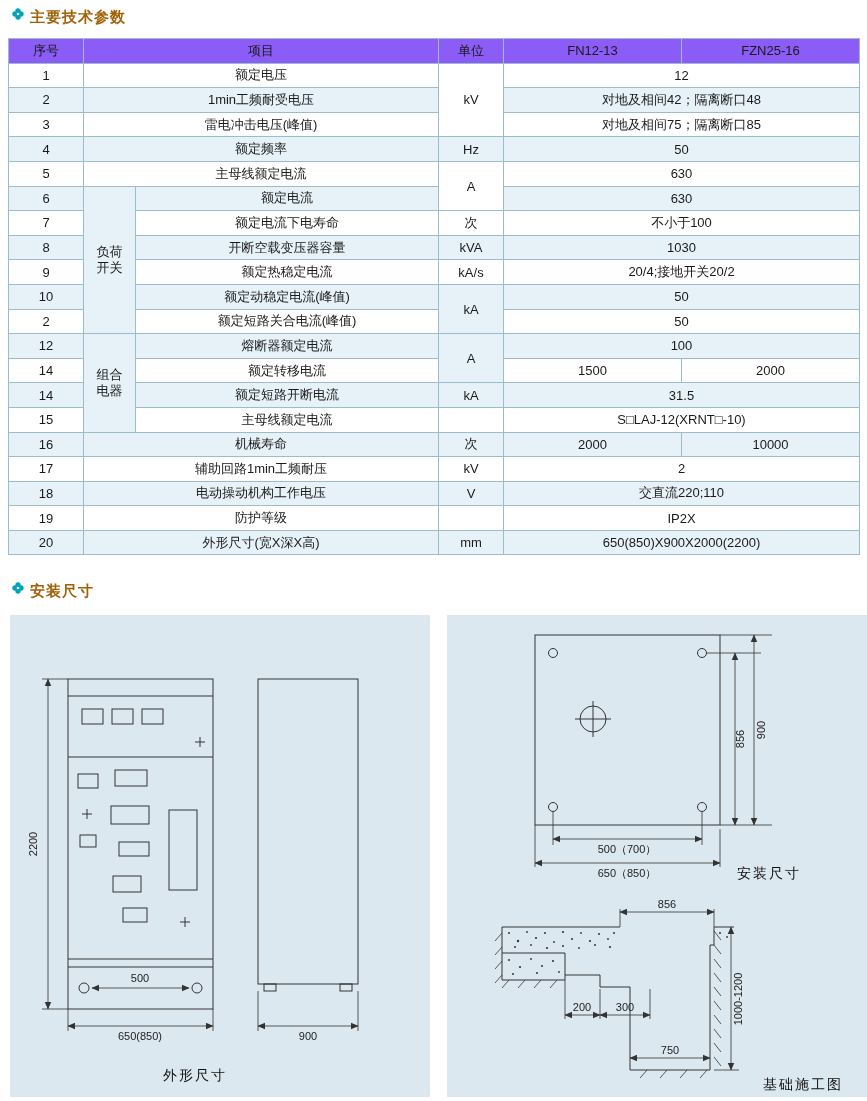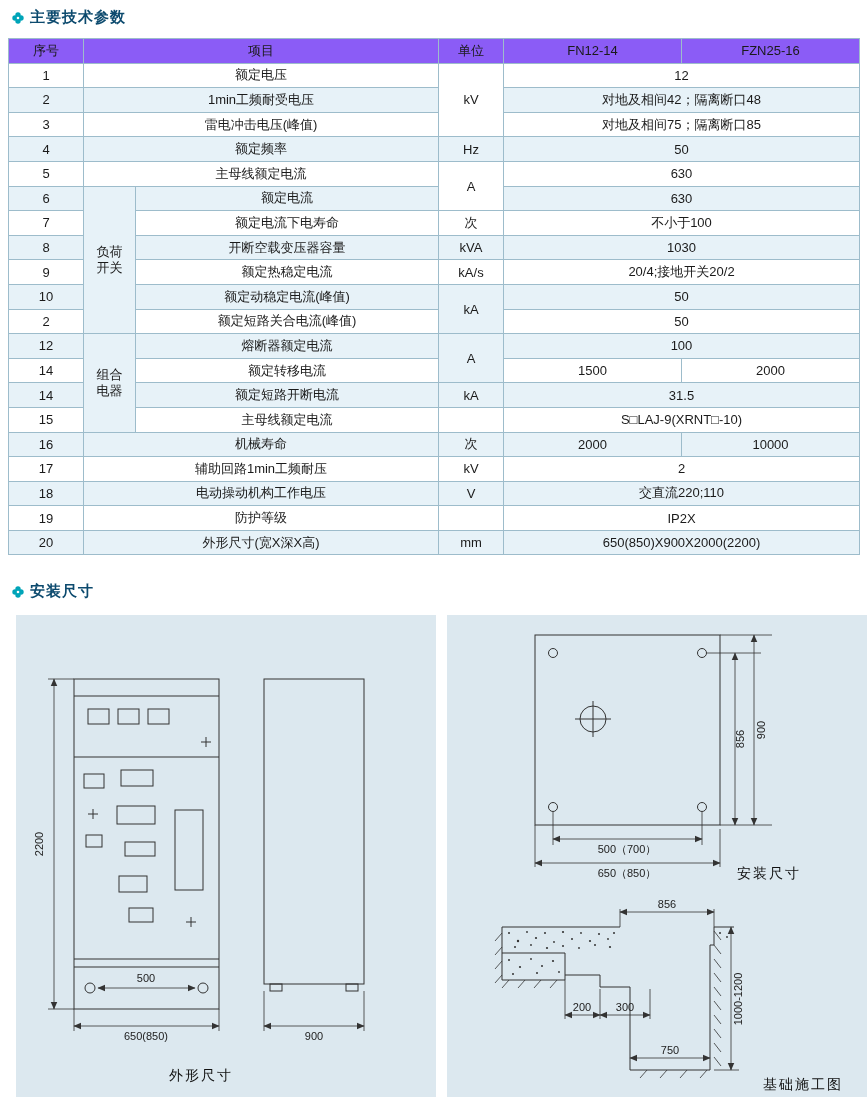--- a/index.html
+++ b/index.html
@@ -1,40 +1,40 @@
 <!DOCTYPE html>
 <html><head>
 <meta charset="utf-8">
 <style>
   html,body { margin:0; padding:0; }
   body {
     width:867px; height:1101px; background:#ffffff; position:relative;
     font-family:"Liberation Sans","DejaVu Sans",sans-serif; color:#1a1a1a;
   }
   .section-title {
-    position:absolute; display:flex; align-items:center; gap:6px;
-    color:#0c4a6e; font-size:15px; font-weight:bold; letter-spacing:1px;
+    position:absolute; display:flex; align-items:flex-start; gap:6px;
+    color:#a16207; font-size:15px; font-weight:bold; letter-spacing:1px;
   }
   .st1 { left:12px; top:8px; }
   .st2 { left:12px; top:582px; }
   .bullet { flex:0 0 auto; }
 
   .spec-table-wrap { position:absolute; left:8px; top:38px; }
   table {
     border-collapse:collapse; table-layout:fixed; width:851px;
     font-size:13px; text-align:center;
   }
   th,td { border:1px solid #9dbccb; padding:0 2px; font-weight:normal; word-break:break-all; }
   thead tr { height:24.6px; background:#8b5cf6; }
   tbody tr { height:24.6px; }
   tbody tr:nth-child(even) { background:#e7f2f8; }
   td.group { padding:0 11px; line-height:1.25; }
 
   .panel { position:absolute; top:615px; height:482px; background:#dce8ef; }
-  .pl { left:16px;  width:420px; }
+  .pl { left:10px;  width:420px; }
   .pr { left:437px; width:423px;margin-left:10px; }
 
   svg .draw { stroke:#333; fill:none; stroke-width:1; }
   svg .thin { stroke:#333; stroke-width:0.8; }
   svg .dim-line { stroke:#333; stroke-width:0.8; }
   svg text { stroke:none; fill:#222; font-family:inherit; }
   svg .dim { font-size:11px; }
   svg .lbl { font-size:14px; fill:#111; letter-spacing:2px; }
   svg .dot { fill:#333; stroke:none; }
 </style>
@@ -62,21 +62,21 @@
         <col style="width:303px">
     <col style="width:65px">
         <col style="width:178px">
         <col style="width:178px">
   </colgroup>
   <thead>
     <tr>
       <th>序号</th>
       <th colspan="2">项目</th>
       <th>单位</th>
-      <th>FN12-14</th>
+      <th>FN12-13</th>
       <th>FZN25-16</th>
     </tr>
   </thead>
   <tbody>
     <tr>
       <td>1</td>
       <td colspan="2">额定电压</td>
       <td rowspan="3">kV</td>
       <td colspan="2">12</td>
     </tr>
@@ -153,21 +153,21 @@
     <tr>
       <td>14</td>
       <td>额定短路开断电流</td>
       <td>kA</td>
       <td colspan="2">31.5</td>
     </tr>
     <tr>
       <td>15</td>
       <td>主母线额定电流</td>
       <td></td>
-      <td colspan="2">S□LAJ-9(XRNT□-10)</td>
+      <td colspan="2">S□LAJ-12(XRNT□-10)</td>
     </tr>
     <tr>
       <td>16</td>
       <td colspan="2">机械寿命</td>
       <td>次</td>
       <td>2000</td>
       <td>10000</td>
     </tr>
     <tr>
       <td>17</td>

